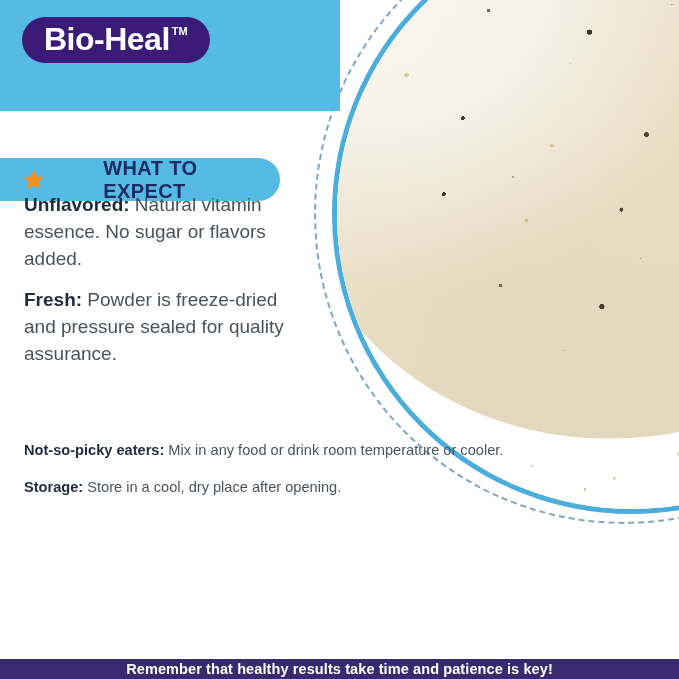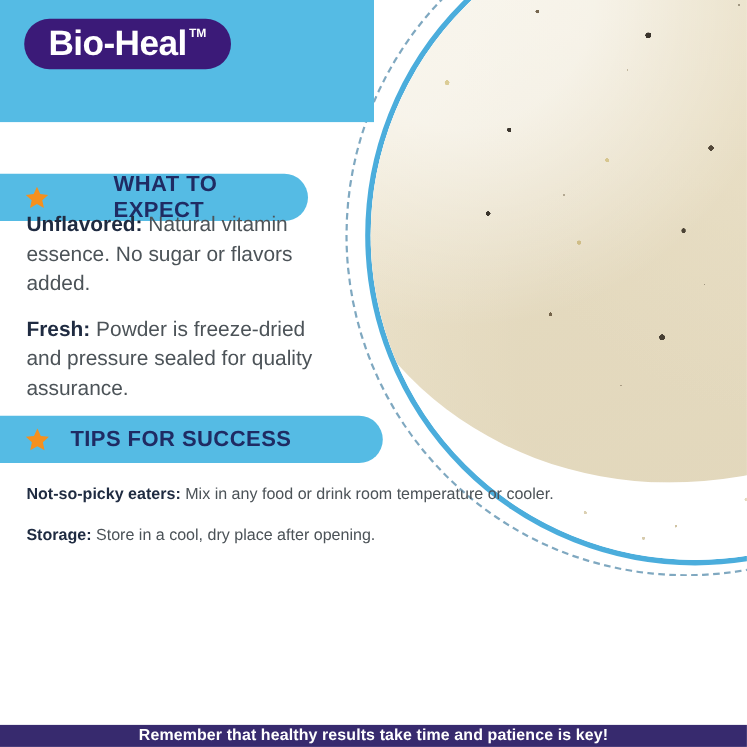--- a/index.html
+++ b/index.html
@@ -215,26 +215,20 @@
 
   <div class="block" id="expect-block">
     <p class="para">
       <span class="lbl">Unflavored:</span><span> Natural vitamin essence. No sugar or flavors added.</span>
     </p>
     <p class="para">
       <span class="lbl">Fresh:</span><span> Powder is freeze-dried and pressure sealed for quality assurance.</span>
     </p>
   </div>
 
-  <div class="banner" id="banner-tips">
-    <svg class="star" width="24" height="24" viewBox="0 0 24 24">
-      <polygon points="12,1.5 15.1,8.3 22.5,9.1 17,14.1 18.5,21.4 12,17.7 5.5,21.4 7,14.1 1.5,9.1 8.9,8.3" fill="#F5901E"></polygon>
-    </svg>
-    <span class="banner-label">TIPS FOR SUCCESS</span>
-  </div>
 
   <div class="block" id="tips-block">
     <p class="para">
       <span class="lbl">Not-so-picky eaters:</span><span> Mix in any food or drink room temperature or cooler.</span>
     </p>
     <p class="para">
       <span class="lbl">Storage:</span><span> Store in a cool, dry place after opening.</span>
     </p>
   </div>
 

